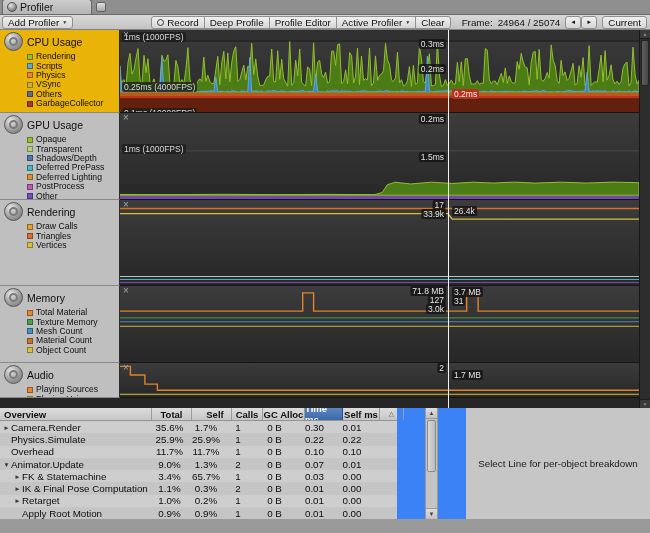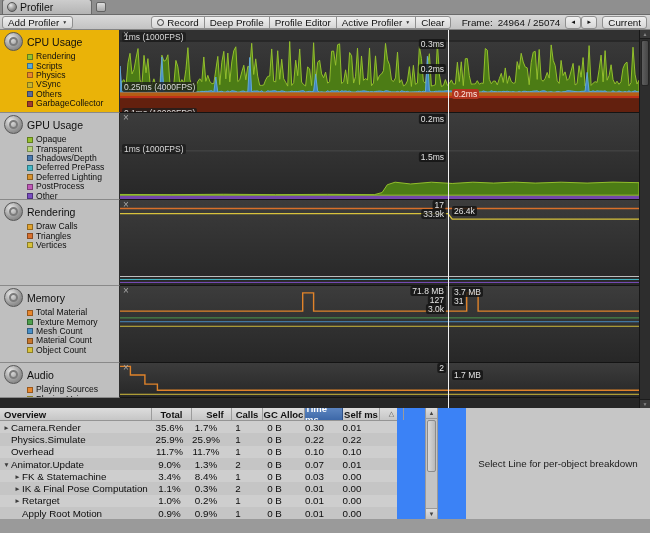--- a/index.html
+++ b/index.html
@@ -425,21 +425,21 @@
             <div class="td num" style="width: 38px;">0.07</div>
             <div class="td num" style="width: 37px;">0.01</div>
             <div class="td" style="width: 24px;"></div>
           </div>
           <div class="trow">
             <div class="td name-col" style="width: 152px;">
               <span class="arrow" style="margin-left: 13px;">►</span>
               <span class="rname">FK &amp; Statemachine</span>
             </div>
             <div class="td num" style="width: 40px;">3.4%</div>
-            <div class="td num" style="width: 33px;">8.4%</div>
+            <div class="td num" style="width: 33px;">65.7%</div>
             <div class="td num" style="width: 31px;">1</div>
             <div class="td num" style="width: 42px;">0 B</div>
             <div class="td num" style="width: 38px;">0.03</div>
             <div class="td num" style="width: 37px;">0.00</div>
             <div class="td" style="width: 24px;"></div>
           </div>
           <div class="trow alt">
             <div class="td name-col" style="width: 152px;">
               <span class="arrow" style="margin-left: 13px;">►</span>
               <span class="rname">IK &amp; Final Pose Computation</span>

